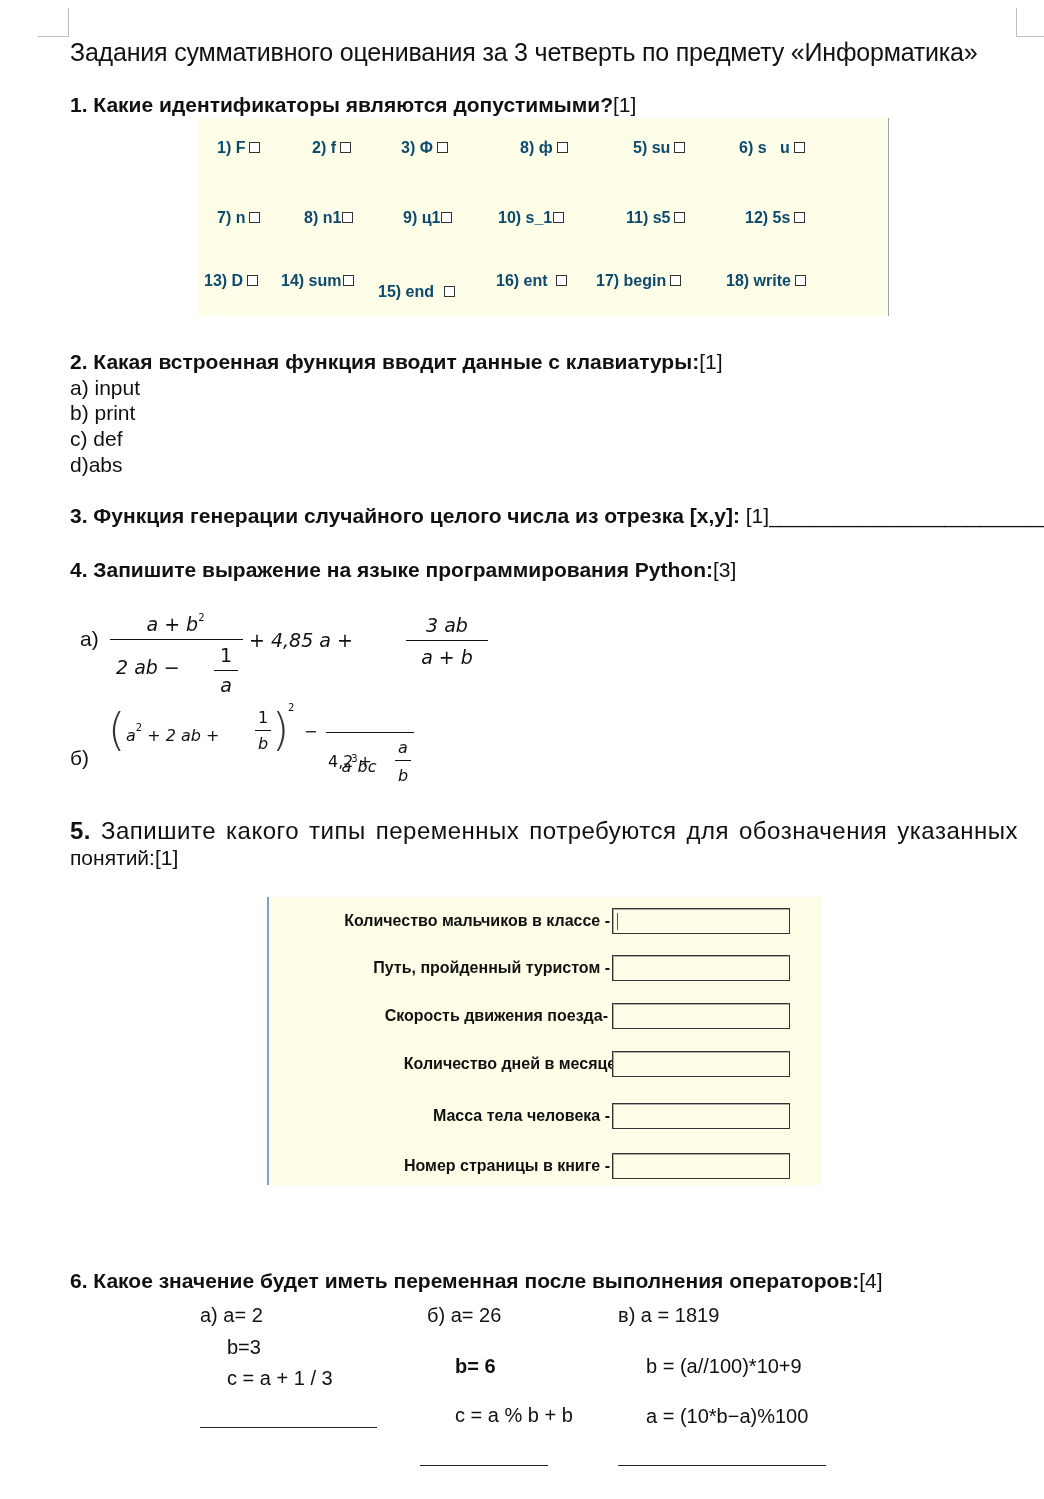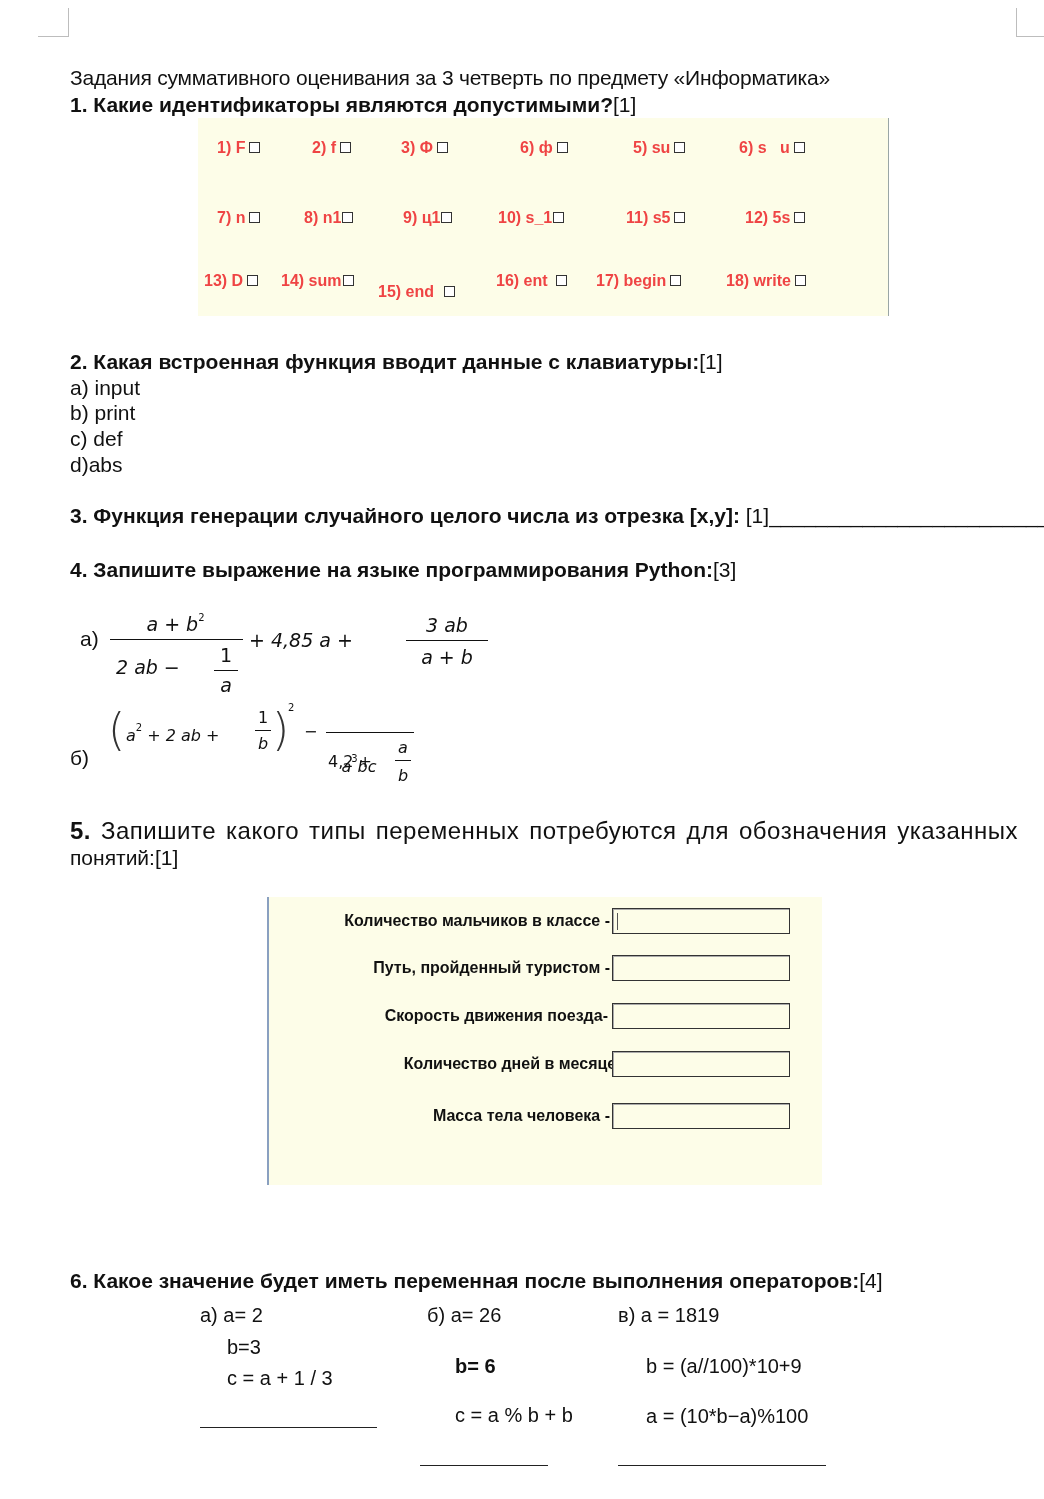--- a/index.html
+++ b/index.html
@@ -5,29 +5,29 @@
     html, body { margin: 0; padding: 0; background: #ffffff; }
     body {
       width: 1044px; height: 1499px; position: relative; overflow: hidden;
       font-family: "Liberation Sans", sans-serif; color: #111;
     }
     .abs { position: absolute; }
     .corner-tl { left: 38px; top: 8px; width: 30px; height: 28px;
       border-right: 1px solid #bdbdbd; border-bottom: 1px solid #bdbdbd; }
     .corner-tr { left: 1016px; top: 8px; width: 30px; height: 28px;
       border-left: 1px solid #bdbdbd; border-bottom: 1px solid #bdbdbd; }
-    .doc-text { font-size: 21px; line-height: 25px; letter-spacing: -0.2px; white-space: nowrap; margin-top: 25px; }
+    .doc-text { font-size: 25px; line-height: 25px; letter-spacing: -0.2px; white-space: nowrap; }
     .q-heading { font-size: 21px; line-height: 25px; white-space: nowrap; }
     .q-heading .bold { font-weight: bold; }
 
     
     .ident-panel { left: 198px; top: 118px; width: 690px; height: 198px;
       background: #fdfde8; border-right: 1px solid #9aa6a6; }
     .ident-item { position: absolute; font-family: "Liberation Sans", sans-serif;
-      font-weight: bold; font-size: 16px; color: #ef4444; white-space: nowrap; }
+      font-weight: bold; font-size: 16px; color: #0c4a6e; white-space: nowrap; }
     .cbox { display: inline-block; width: 9px; height: 9px; border: 1px solid #333;
       margin-left: 4px; vertical-align: 0px; background: #fff; }
 
     
     .opt { font-size: 21px; line-height: 25px; }
 
     
     .math { font-family: "DejaVu Sans", sans-serif; font-size: 19px; color: #111; }
     .mi { font-style: italic; }
     .frac { position: absolute; text-align: center; }
@@ -58,21 +58,21 @@
 
 <div class="abs q-heading" style="left:70px; top:92px;">
   <span class="bold">1.  Какие  идентификаторы являются допустимыми?</span><span>[1]</span>
 </div>
 
 <div class="abs ident-panel">
 
   <div class="ident-item" style="left:19px; top:21px;"><span>1) F</span><span class="cbox"></span></div>
   <div class="ident-item" style="left:114px; top:21px;"><span>2) f</span><span class="cbox"></span></div>
   <div class="ident-item" style="left:203px; top:21px;"><span>3) Φ</span><span class="cbox"></span></div>
-  <div class="ident-item" style="left:322px; top:21px;"><span>6) ф</span><span class="cbox"></span></div>
+  <div class="ident-item" style="left:322px; top:21px;"><span>8) ф</span><span class="cbox"></span></div>
   <div class="ident-item" style="left:435px; top:21px;"><span>5) su</span><span class="cbox"></span></div>
   <div class="ident-item" style="left:541px; top:21px; white-space:pre;"><span style="white-space:pre;">6) s   u</span><span class="cbox"></span></div>
 
   <div class="ident-item" style="left:19px; top:91px;"><span>7) n</span><span class="cbox"></span></div>
   <div class="ident-item" style="left:106px; top:91px;"><span>8) n1</span><span class="cbox" style="margin-left:1px;"></span></div>
   <div class="ident-item" style="left:205px; top:91px;"><span>9) ц1</span><span class="cbox" style="margin-left:1px;"></span></div>
   <div class="ident-item" style="left:300px; top:91px;"><span>10) s_1</span><span class="cbox" style="margin-left:1px;"></span></div>
   <div class="ident-item" style="left:428px; top:91px;"><span>11) s5</span><span class="cbox"></span></div>
   <div class="ident-item" style="left:547px; top:91px;"><span>12) 5s</span><span class="cbox"></span></div>
 
@@ -164,20 +164,24 @@
     <div class="type-input"><span></span></div>
   </div>
   <div class="type-row" style="top:154px;padding-left:16px;">
     <span class="type-label">Количество дней в месяце -</span>
     <div class="type-input"><span></span></div>
   </div>
   <div class="type-row" style="top:206px;">
     <span class="type-label">Масса тела человека -</span>
     <div class="type-input"><span></span></div>
   </div>
+  <div class="type-row" style="top:256px;">
+    <span class="type-label">Номер страницы в книге -</span>
+    <div class="type-input"><span></span></div>
+  </div>
 </div>
 
 <div class="abs q-heading" style="left:70px; top:1268px;">
   <span class="bold">6. Какое значение будет иметь переменная  после выполнения операторов:</span><span>[4]</span>
 </div>
 
 <div class="abs code" style="left:200px; top:1294px;">а)  a= 2</div>
 <div class="abs code" style="left:227px; top:1326px;">b=3</div>
 <div class="abs code" style="left:227px; top:1357px;">c = a + 1 / 3</div>
 <div class="blank-line" style="left:200px; top:1427px; width:177px;"></div>

